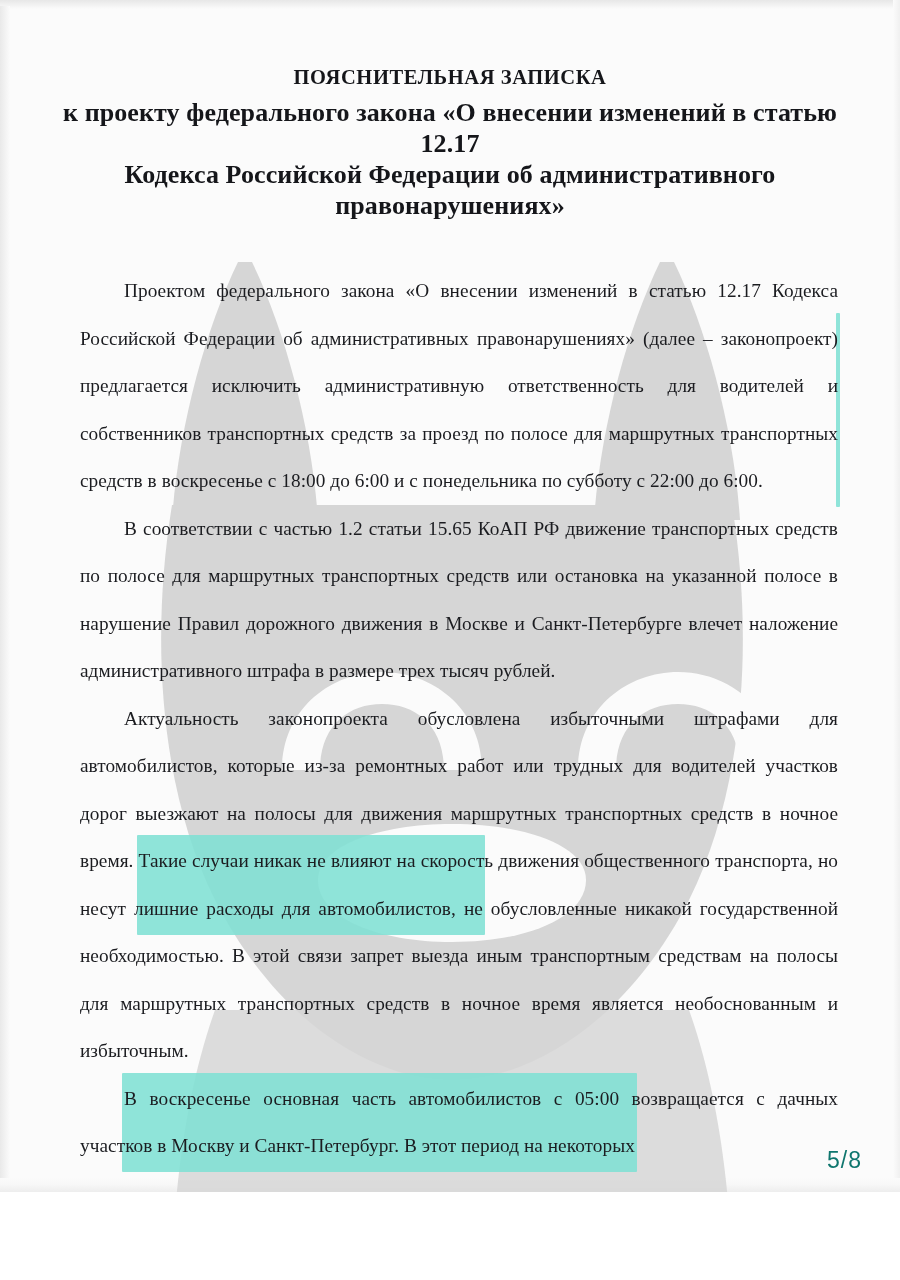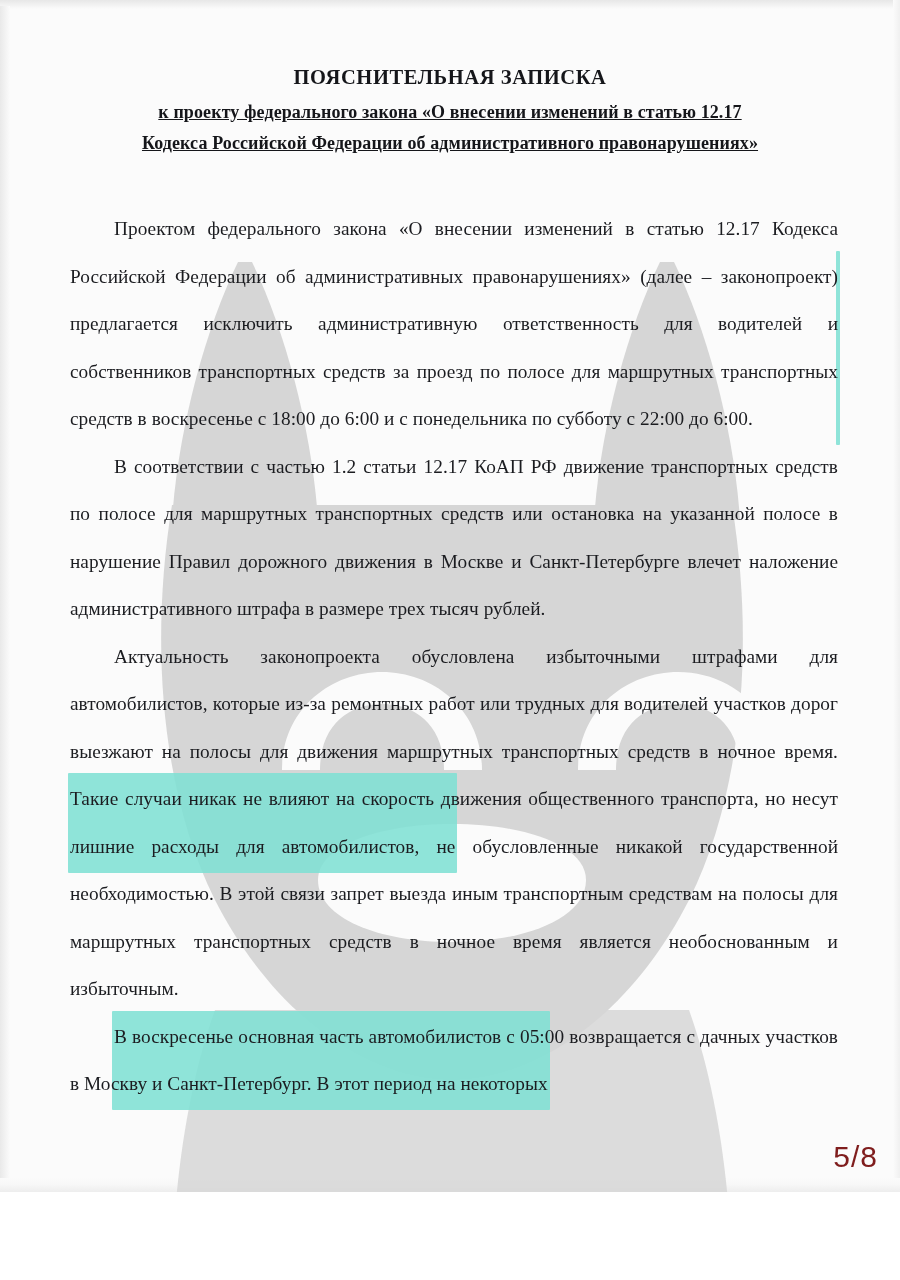--- a/index.html
+++ b/index.html
@@ -73,35 +73,34 @@
     color: #15161a;
     letter-spacing: 0.1px;
   }
   .doc-title .line-main {
     display: block;
     letter-spacing: 0.6px;
     margin-bottom: 4px;
   }
   .doc-title .line-sub {
     display: block;
-    font-size: 18px;
-    text-decoration: underline;
+    font-size: 26px;
   }
 
   .body-text {
     margin-top: 46px;
     font-size: 19.3px;
     line-height: 47.5px;
     text-align: justify;
     color: #1b1c20;
     letter-spacing: 0.05px;
   }
 
   .para {
-    margin: 0 0 0 8px;
+    margin: 0 0 0 18px;
     text-indent: 44px;
     text-align: justify;
     text-align-last: left;
   }
 
   
   mark.hl {
     background: transparent;
     color: inherit;
     padding: 0;
@@ -116,26 +115,26 @@
     opacity: 0.88;
     z-index: -1;
     border-radius: 1px;
   }
   
   .body-text { isolation: isolate; }
 
   
   #page-counter {
     position: absolute;
-    right: 22px;
+    right: 38px;
     bottom: 18px;
     z-index: 3;
     font-family: "Liberation Sans", sans-serif;
-    font-size: 30px;
-    color: #7f1d1d;
+    font-size: 23px;
+    color: #0f766e;
     letter-spacing: 1px;
     font-weight: 400;
   }
 </style>
 </head>
 <body>
 
 <div id="page">
 
   <div class="edge-top"></div>
@@ -177,21 +176,21 @@
       <span class="line-sub">Кодекса Российской Федерации об административного правонарушениях»</span>
     </div>
 
     <div class="body-text">
 
       <p class="para">
         <span>Проектом федерального закона «О внесении изменений в статью 12.17 Кодекса Российской Федерации об административных правонарушениях» (далее – законопроект)</span><mark class="hl"> предлагается исключить административную ответственность для водителей и собственников транспортных средств за проезд по полосе для маршрутных транспортных средств в воскресенье с 18:00 до 6:00 и с понедельника по субботу с 22:00 до 6:00.</mark>
       </p>
 
       <p class="para">
-        <span>В соответствии с частью 1.2 статьи 12.17 КоАП РФ движение транспортных средств по полосе для маршрутных транспортных средств или остановка на указанной полосе в нарушение Правил дорожного движения в Москве и Санкт-Петербурге влечет наложение административного штрафа в размере трех тысяч рублей.</span>
+        <span>В соответствии с частью 1.2 статьи 15.65 КоАП РФ движение транспортных средств по полосе для маршрутных транспортных средств или остановка на указанной полосе в нарушение Правил дорожного движения в Москве и Санкт-Петербурге влечет наложение административного штрафа в размере трех тысяч рублей.</span>
       </p>
 
       <p class="para">
         <span>Актуальность законопроекта обусловлена избыточными штрафами для автомобилистов, которые из-за ремонтных работ или трудных для водителей участков дорог выезжают на полосы для движения маршрутных транспортных средств в ночное время. </span><mark class="hl">Такие случаи никак не влияют на скорость движения общественного транспорта, но несут лишние расходы для автомобилистов, не</mark><span> обусловленные никакой государственной необходимостью. В этой связи запрет выезда иным транспортным средствам на полосы для маршрутных транспортных средств в ночное время является необоснованным и избыточным.</span>
       </p>
 
       <p class="para">
         <mark class="hl">В воскресенье основная часть автомобилистов с 05:00 возвращается с дачных участков в Москву и Санкт-Петербург. В этот период на некоторых</mark>
       </p>
 

